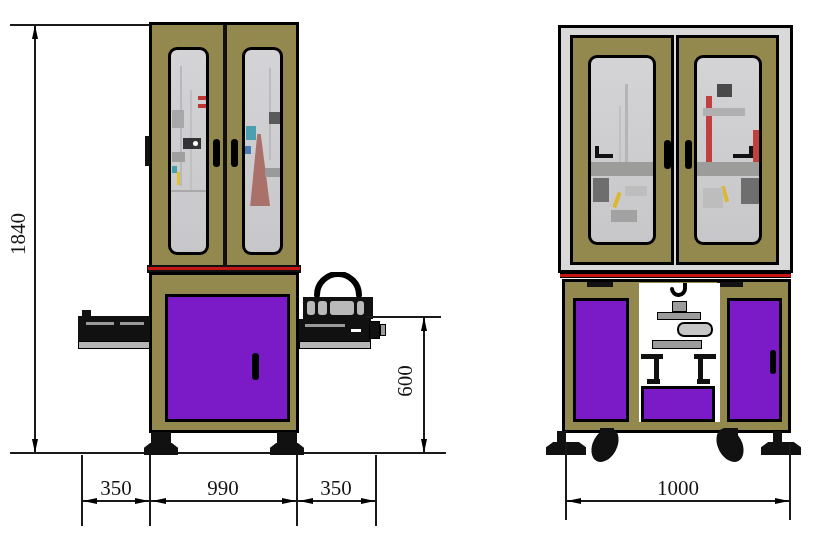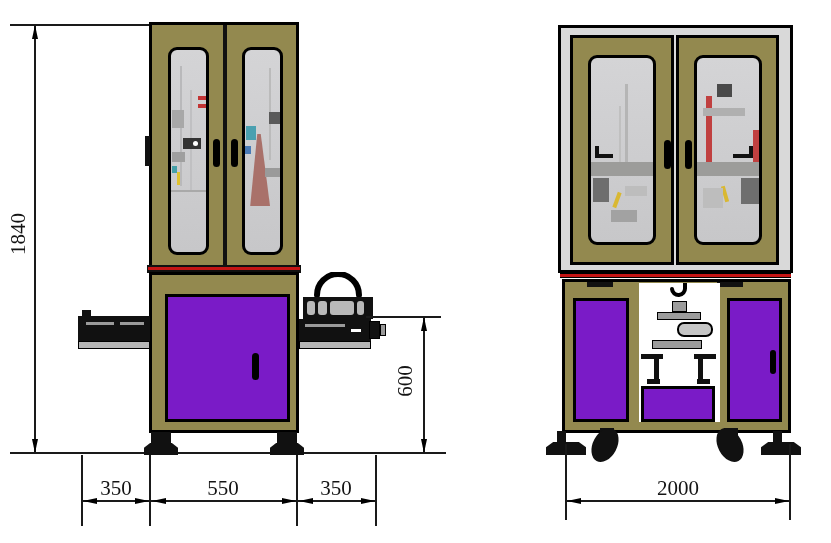--- a/index.html
+++ b/index.html
@@ -120,21 +120,21 @@
     <div class="abs dimline" style="left:296px;top:455px;width:2px;height:71px;"></div>
     <div class="abs dimline" style="left:375px;top:455px;width:2px;height:71px;"></div>
     <div class="abs dimline" style="left:82px;top:500px;width:295px;height:2px;"></div>
     <div class="ar lf" style="left:83px;top:498px;"></div>
     <div class="ar rt" style="left:135px;top:498px;"></div>
     <div class="ar lf" style="left:152px;top:498px;"></div>
     <div class="ar rt" style="left:282px;top:498px;"></div>
     <div class="ar lf" style="left:299px;top:498px;"></div>
     <div class="ar rt" style="left:361px;top:498px;"></div>
     <div class="dimtext" style="left:86px;top:476px;width:60px;">350</div>
-    <div class="dimtext" style="left:193px;top:476px;width:60px;">550</div>
+    <div class="dimtext" style="left:193px;top:476px;width:60px;">990</div>
     <div class="dimtext" style="left:306px;top:476px;width:60px;">350</div>
   </div>
 
   <div class="abs" style="left:460px;top:0;width:371px;height:543px;">
 
     <div class="abs" style="left:98px;top:25px;width:235px;height:248px;background:#d9d9d9;border:3px solid #000;"></div>
 
     <div class="abs olive" style="left:110px;top:35px;width:104px;height:230px;">
       <div class="abs glass" style="left:15px;top:17px;width:68px;height:190px;">
         <div class="abs" style="left:34px;top:26px;width:3px;height:86px;background:#b5b5b5;"></div>
@@ -206,16 +206,16 @@
     <div class="abs blk" style="left:264px;top:428px;width:14px;height:8px;"></div>
     <div class="abs" style="left:258px;top:427px;width:24px;height:36px;background:#111;border-radius:50%;transform:rotate(-28deg);"></div>
     <div class="abs blk" style="left:313px;top:431px;width:9px;height:13px;"></div>
     <div class="abs pad" style="left:301px;top:442px;width:40px;height:13px;"></div>
 
     <div class="abs dimline" style="left:105px;top:444px;width:2px;height:76px;"></div>
     <div class="abs dimline" style="left:329px;top:444px;width:2px;height:76px;"></div>
     <div class="abs dimline" style="left:106px;top:500px;width:224px;height:2px;"></div>
     <div class="ar lf" style="left:107px;top:498px;"></div>
     <div class="ar rt" style="left:315px;top:498px;"></div>
-    <div class="dimtext" style="left:178px;top:476px;width:80px;">2000</div>
+    <div class="dimtext" style="left:178px;top:476px;width:80px;">1000</div>
   </div>
 
 </div>
 
 </body></html>

